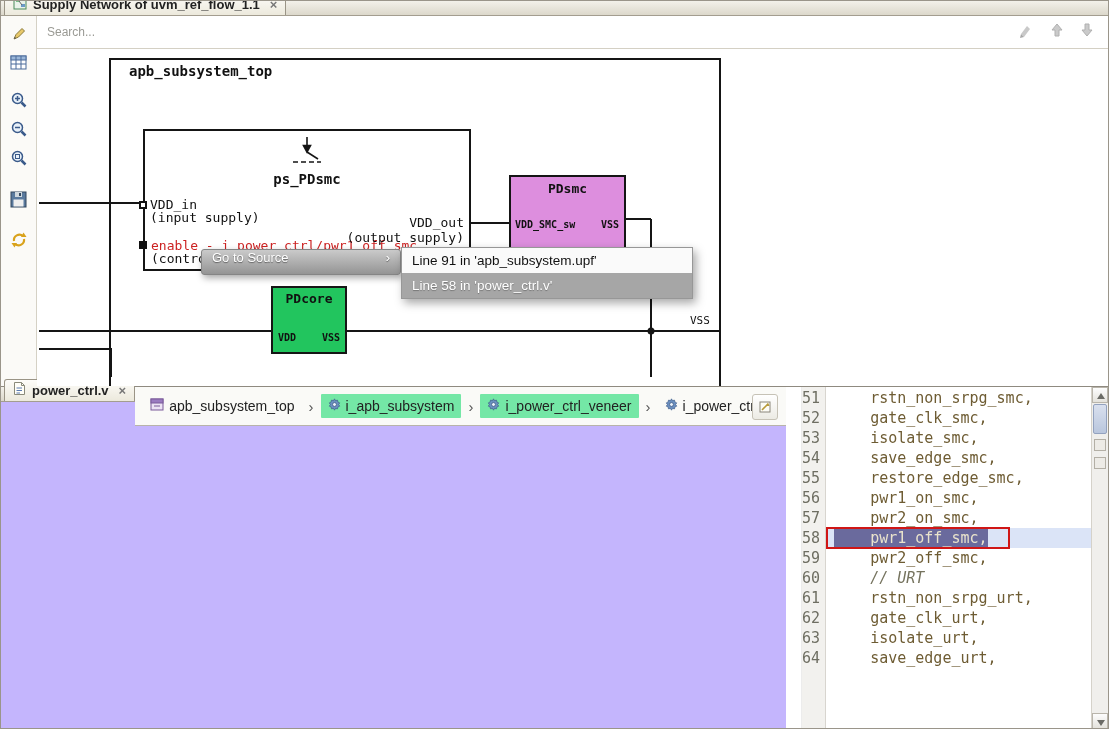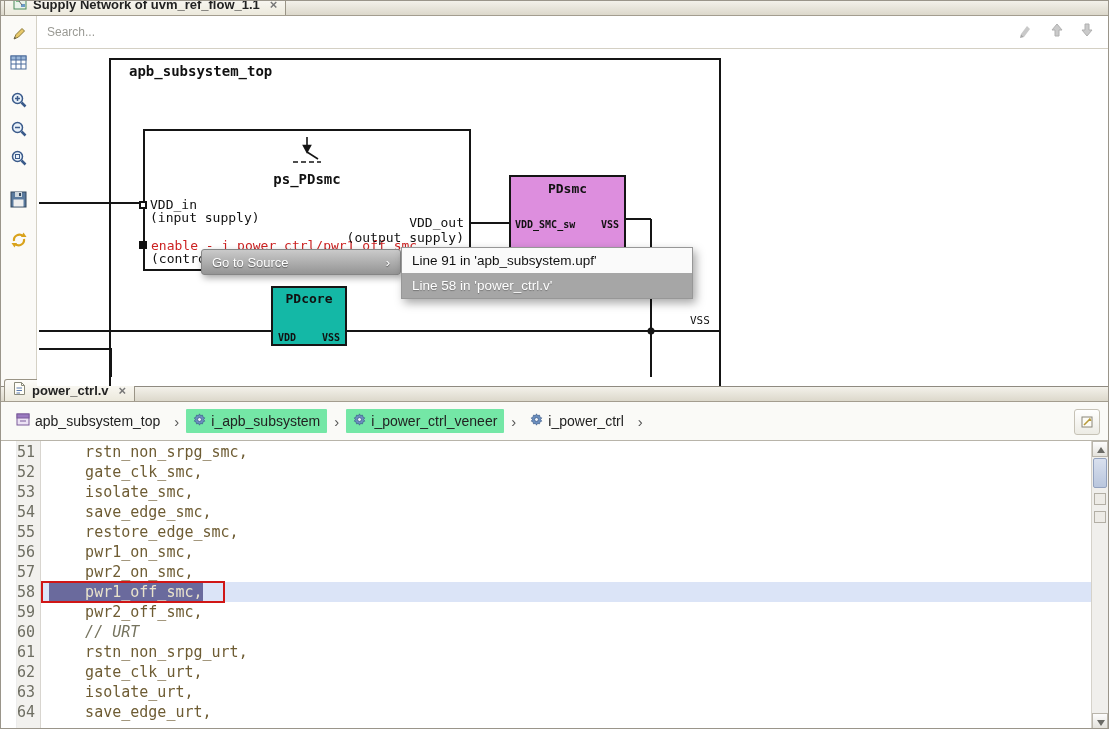--- a/index.html
+++ b/index.html
@@ -48,43 +48,43 @@
   .node{ position:absolute; border:2px solid #151515; background:#fff; }
   .psbox{ left:106px; top:80px; width:328px; height:142px; }
   .node-title{ position:absolute; left:0; right:0; text-align:center; font:bold 14px "DejaVu Sans Mono",monospace; color:#111;}
   .psbox .node-title{ top:40px; }
   .portlbl{ position:absolute; font-size:13px; color:#111; white-space:nowrap; }
   .portlbl.red{ color:#cc2222; }
   .psq{ position:absolute; width:8px; height:8px; border:2px solid #111; background:#fff; }
   .psq.filled{ background:#111; }
   .pdsmc{ left:472px; top:126px; width:117px; height:75px; background:#dd8ede; }
   .pdsmc .node-title{ top:4px; font-size:13px;}
-  .pdcore{ left:234px; top:237px; width:76px; height:60px; background:#14b8a6; }
+  .pdcore{ left:234px; top:237px; width:76px; height:68px; background:#22c55e; }
   .pdcore .node-title{ top:3px; font-size:13px;}
   .miniport{ position:absolute; font-size:10px; font-weight:bold; color:#111; }
   .netlbl{ position:absolute; left:653px; top:265px; font-size:11px; color:#111; }
   .swicon{ position:absolute; left:50%; top:4px; transform:translateX(-50%); }
 
   
   .menu-root{
     position:absolute; left:164px; top:200px; width:200px; height:26px;
     background:linear-gradient(#cacaca,#949494); border:1px solid #858585; border-radius:3px;
-    color:#fff; font:13px "Liberation Sans",sans-serif; display:flex; align-items:center; justify-content:space-between;
+    color:#fff; font:13px "Liberation Sans",sans-serif; display:flex; justify-content:space-between;
     padding:0 10px; box-shadow:2px 3px 7px rgba(0,0,0,.35); text-shadow:0 1px 1px rgba(0,0,0,.45);
   }
   .menu-root .arrow{ font-size:13px; }
   .menu-sub{
     position:absolute; left:364px; top:198px; width:292px;
     background:#fafafa; border:1px solid #979797; box-shadow:3px 4px 9px rgba(0,0,0,.35);
   }
   .menu-sub .item{ height:25px; line-height:25px; padding:0 10px; font-size:13.5px; color:#111; white-space:nowrap; font-family:"Liberation Sans",sans-serif;}
   .menu-sub .item.selected{ background:#a6a6a6; color:#fff; text-shadow:0 1px 1px rgba(0,0,0,.3); }
 
   
-  .panel-bottom{ flex:1; height:342px; display:flex; flex-direction:column; background:#0f766e; }
+  .panel-bottom{ flex:1; height:342px; display:flex; flex-direction:row; background:#c4b5fd; }
   .breadcrumb{
     height:39px; background:#fafaf7; border-bottom:1px solid #b8b4a9;
     display:flex; align-items:center; padding:0 8px; gap:6px; font-size:14px; color:#222; position:relative;
   }
   .crumb{ display:flex; align-items:center; gap:5px; padding:4px 7px; border-radius:1px; }
   .crumb.hl{ background:#74e7a6; }
   .sep{ color:#555; font-size:15px; padding:0 1px; }
   .bc-right{
     position:absolute; right:8px; top:7px; width:26px; height:26px;
     border:1px solid #c6c2b6; border-radius:3px; background:linear-gradient(#ffffff,#ecebe4);

